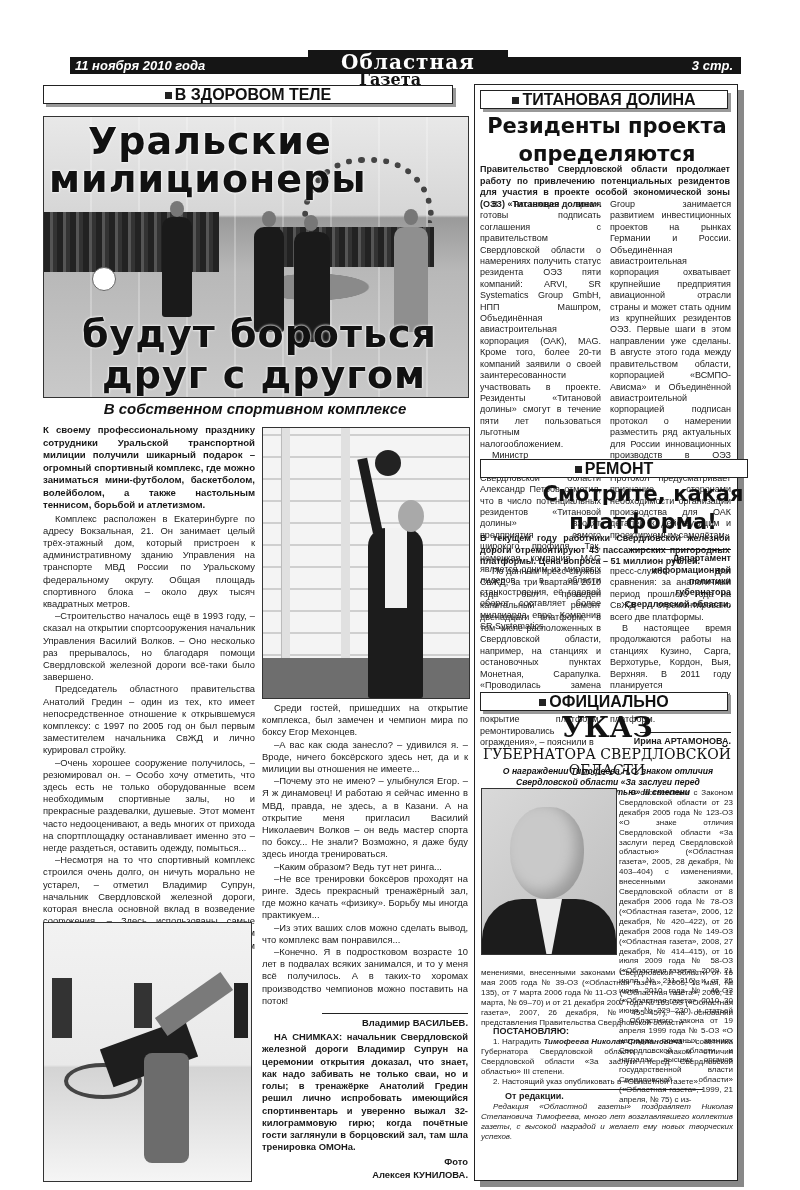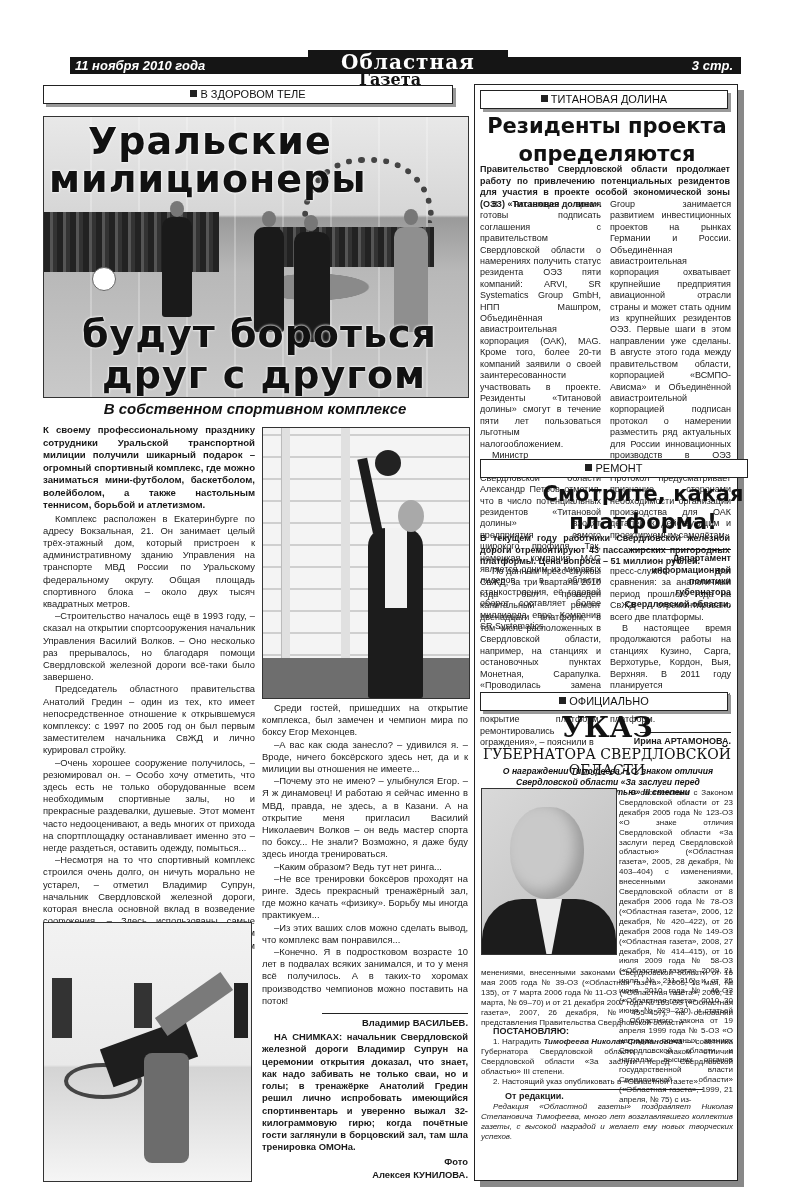--- a/index.html
+++ b/index.html
@@ -13,21 +13,21 @@
   #bar-left { left:40px; width:260px; padding-left:5px; box-sizing:border-box;margin-left:30px; }
   #bar-right { left:483px; width:258px; text-align:right; padding-right:8px; box-sizing:border-box; }
   #logo-top { left:308px; top:50px; width:200px; height:24px; background:#151515; color:#fff;
               font-family:"DejaVu Serif", serif; font-weight:bold; font-size:20px; line-height:24px;
               text-align:center; letter-spacing:1px; }
   #logo-bottom { left:340px; top:71px; width:100px; text-align:center;
                  font-family:"DejaVu Serif", serif; font-weight:bold; font-size:16px; line-height:18px; }
 
   
   .rubric { position:absolute; border:1px solid #222; background:#fff; box-shadow:3px 3px 0 #999;
-            text-align:center; font-weight:normal; font-size:11px; height:17px; line-height:17px; }
+            text-align:center; font-weight:bold; font-size:16px; height:17px; line-height:17px; }
   .rubric .sq { display:inline-block; width:7px; height:7px; background:#222; margin-right:3px; vertical-align:1px; }
 
   
   #right-frame { left:474px; top:84px; width:262px; height:1095px; border:1px solid #222;
                  box-shadow:6px 6px 0 #888; background:#fff; }
 
   
   #main-photo { left:43px; top:116px; width:424px; height:280px; border:1px solid #333;
      background:
        radial-gradient(ellipse 90px 22px at 270px 170px, #8a8a8a 0 60%, transparent 62%),

